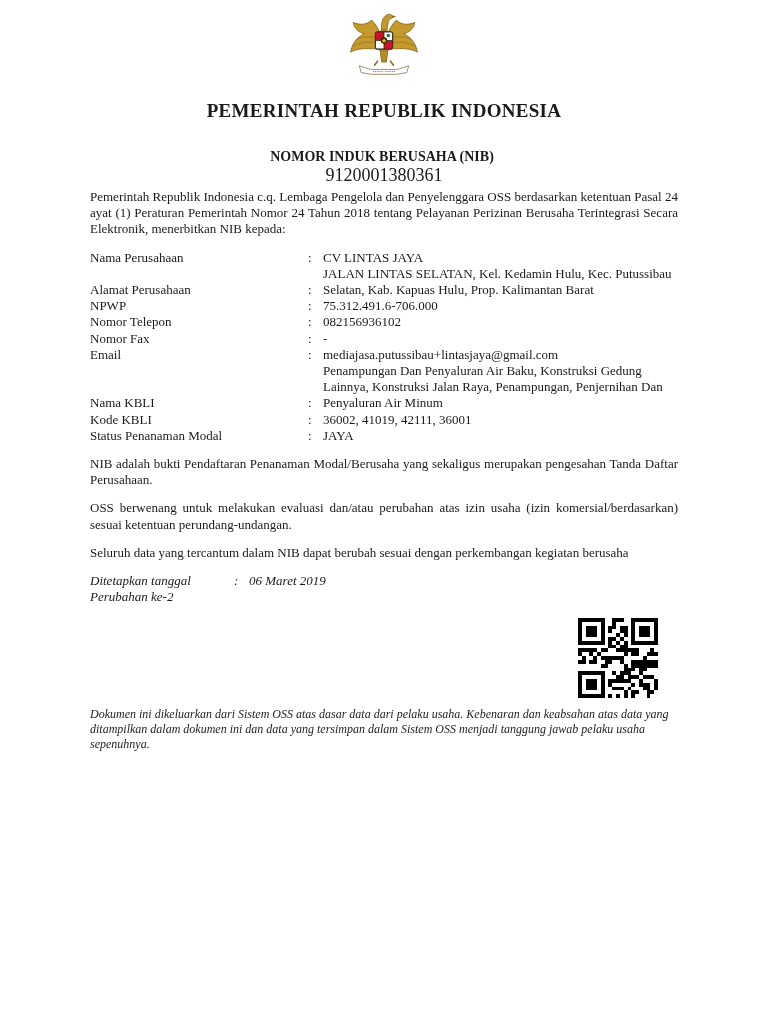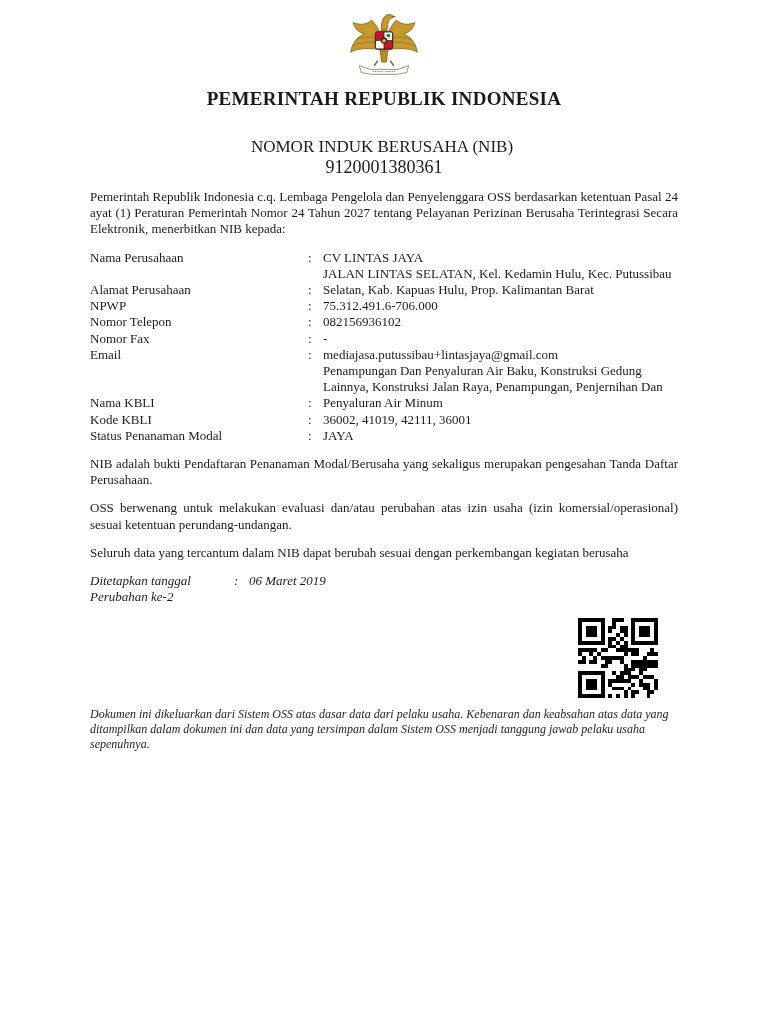--- a/index.html
+++ b/index.html
@@ -13,24 +13,24 @@
     overflow:hidden;
   }
   .emblem{
     position:absolute;top:8px;left:50%;transform:translateX(-50%);
     width:74px;height:76px;
   }
   .header{
     position:absolute;top:88px;left:0;width:768px;text-align:center;
   }
   .header .title{
-    font-size:19px;font-weight:bold;letter-spacing:.3px;margin:0;
+    font-size:19px;font-weight:bold;letter-spacing:.3px;margin:12px;
   }
   .header .doctype{
-    font-size:17px;font-weight:normal;margin:27px 4px 0 0;
+    font-size:14px;font-weight:bold;margin:27px 4px 0 0;
   }
   .header .nibnum{
     font-size:18px;font-weight:normal;margin:0;
   }
   .content{
     position:absolute;top:189px;left:90px;width:588px;
     font-size:13px;line-height:16.2px;
   }
   .para{margin:0 0 12px 0;text-align:justify;}
   .fields{margin:0 0 12px 0;}
@@ -96,21 +96,21 @@
   </div>
 
   <div class="header">
     <div class="title">PEMERINTAH REPUBLIK INDONESIA</div>
     <div class="doctype">NOMOR INDUK BERUSAHA (NIB)</div>
     <div class="nibnum">9120001380361</div>
   </div>
 
   <div class="content">
 
-    <p class="para">Pemerintah Republik Indonesia c.q. Lembaga Pengelola dan Penyelenggara OSS berdasarkan ketentuan Pasal 24 ayat (1) Peraturan Pemerintah Nomor 24 Tahun 2027 tentang Pelayanan Perizinan Berusaha Terintegrasi Secara Elektronik, menerbitkan NIB kepada:</p>
+    <p class="para">Pemerintah Republik Indonesia c.q. Lembaga Pengelola dan Penyelenggara OSS berdasarkan ketentuan Pasal 24 ayat (1) Peraturan Pemerintah Nomor 24 Tahun 2018 tentang Pelayanan Perizinan Berusaha Terintegrasi Secara Elektronik, menerbitkan NIB kepada:</p>
 
     <div class="fields">
 
       <div class="field-row">
         <span class="field-label">Nama Perusahaan</span>
         <span class="field-colon">:</span>
         <span class="field-value">CV LINTAS JAYA</span>
       </div>
 
       <div class="field-row">
@@ -157,21 +157,21 @@
 
       <div class="field-row">
         <span class="field-label">Status Penanaman Modal</span>
         <span class="field-colon">:</span>
         <span class="field-value">JAYA</span>
       </div>
 
     </div>
 
     <p class="para">NIB adalah bukti Pendaftaran Penanaman Modal/Berusaha yang sekaligus merupakan pengesahan Tanda Daftar Perusahaan.</p>
-    <p class="para">OSS berwenang untuk melakukan evaluasi dan/atau perubahan atas izin usaha (izin komersial/operasional) sesuai ketentuan perundang-undangan.</p>
+    <p class="para">OSS berwenang untuk melakukan evaluasi dan/atau perubahan atas izin usaha (izin komersial/berdasarkan) sesuai ketentuan perundang-undangan.</p>
     <p class="para">Seluruh data yang tercantum dalam NIB dapat berubah sesuai dengan perkembangan kegiatan berusaha</p>
 
     <div class="issuance">
       <div class="issue-row">
         <span class="issue-label">Ditetapkan tanggal</span>
         <span class="issue-colon">:</span>
         <span class="issue-value">06 Maret 2019</span>
       </div>
       <div class="issue-row">
         <span>Perubahan ke-2</span>

